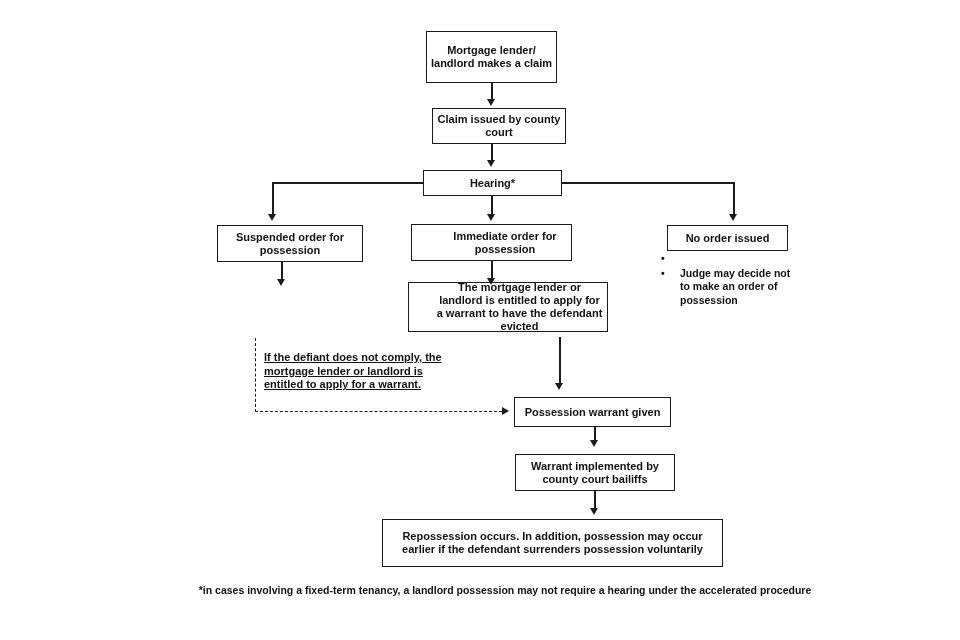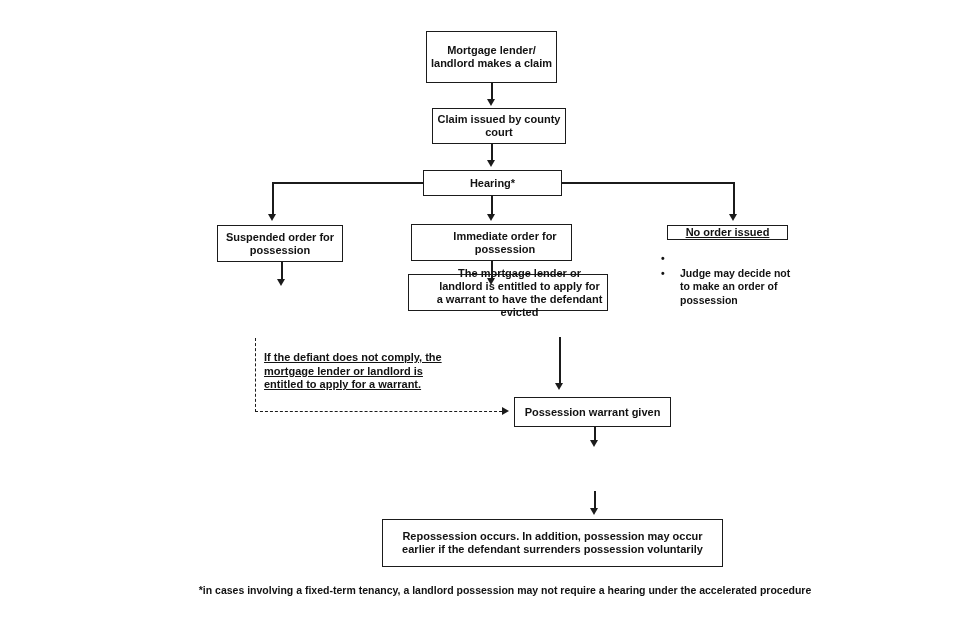--- a/index.html
+++ b/index.html
@@ -39,41 +39,44 @@
   </div>
 
   <div class="box" style="left:424px; top:108px; width:134px; height:36px;margin-left:8px;">
     <span>Claim issued by county court</span>
   </div>
 
   <div class="box" style="left:423px; top:170px; width:139px; height:26px;">
     <span>Hearing*</span>
   </div>
 
-  <div class="box" style="left:217px; top:225px; width:126px; height:37px;">
+  <div class="box" style="left:217px; top:225px; width:146px; height:37px;">
     <span>Suspended order for possession</span>
   </div>
 
   <div class="box" style="left:411px; top:224px; width:161px; height:37px;padding-left:30px;">
     <span>Immediate order for possession</span>
   </div>
 
-  <div class="box" style="left:667px; top:225px; width:121px; height:15px;text-decoration:underline;">
+  <div class="box" style="left:667px; top:225px; width:121px; height:26px;">
     <span>No order issued</span>
   </div>
 
 
-  <div class="box" style="left:408px; top:274px; width:200px; height:37px;padding-left:26px;">
+  <div class="box" style="left:408px; top:282px; width:200px; height:50px;padding-left:26px;">
     <span>The mortgage lender or landlord is entitled to apply for a warrant to have the defendant evicted</span>
   </div>
 
   <div class="box" style="left:514px; top:397px; width:157px; height:30px;">
     <span>Possession warrant given</span>
   </div>
 
+  <div class="box" style="left:515px; top:454px; width:160px; height:37px;">
+    <span>Warrant implemented by county court bailiffs</span>
+  </div>
 
   <div class="box" style="left:382px; top:519px; width:341px; height:48px;">
     <span>Repossession occurs. In addition, possession may occur earlier if the defendant surrenders possession voluntarily</span>
   </div>
 
   <div class="vline" style="left:491px; top:83px; height:17px;"></div>
   <div class="ah-down" style="left:487px; top:99px;"></div>
 
   <div class="vline" style="left:491px; top:144px; height:17px;"></div>
   <div class="ah-down" style="left:487px; top:160px;"></div>

